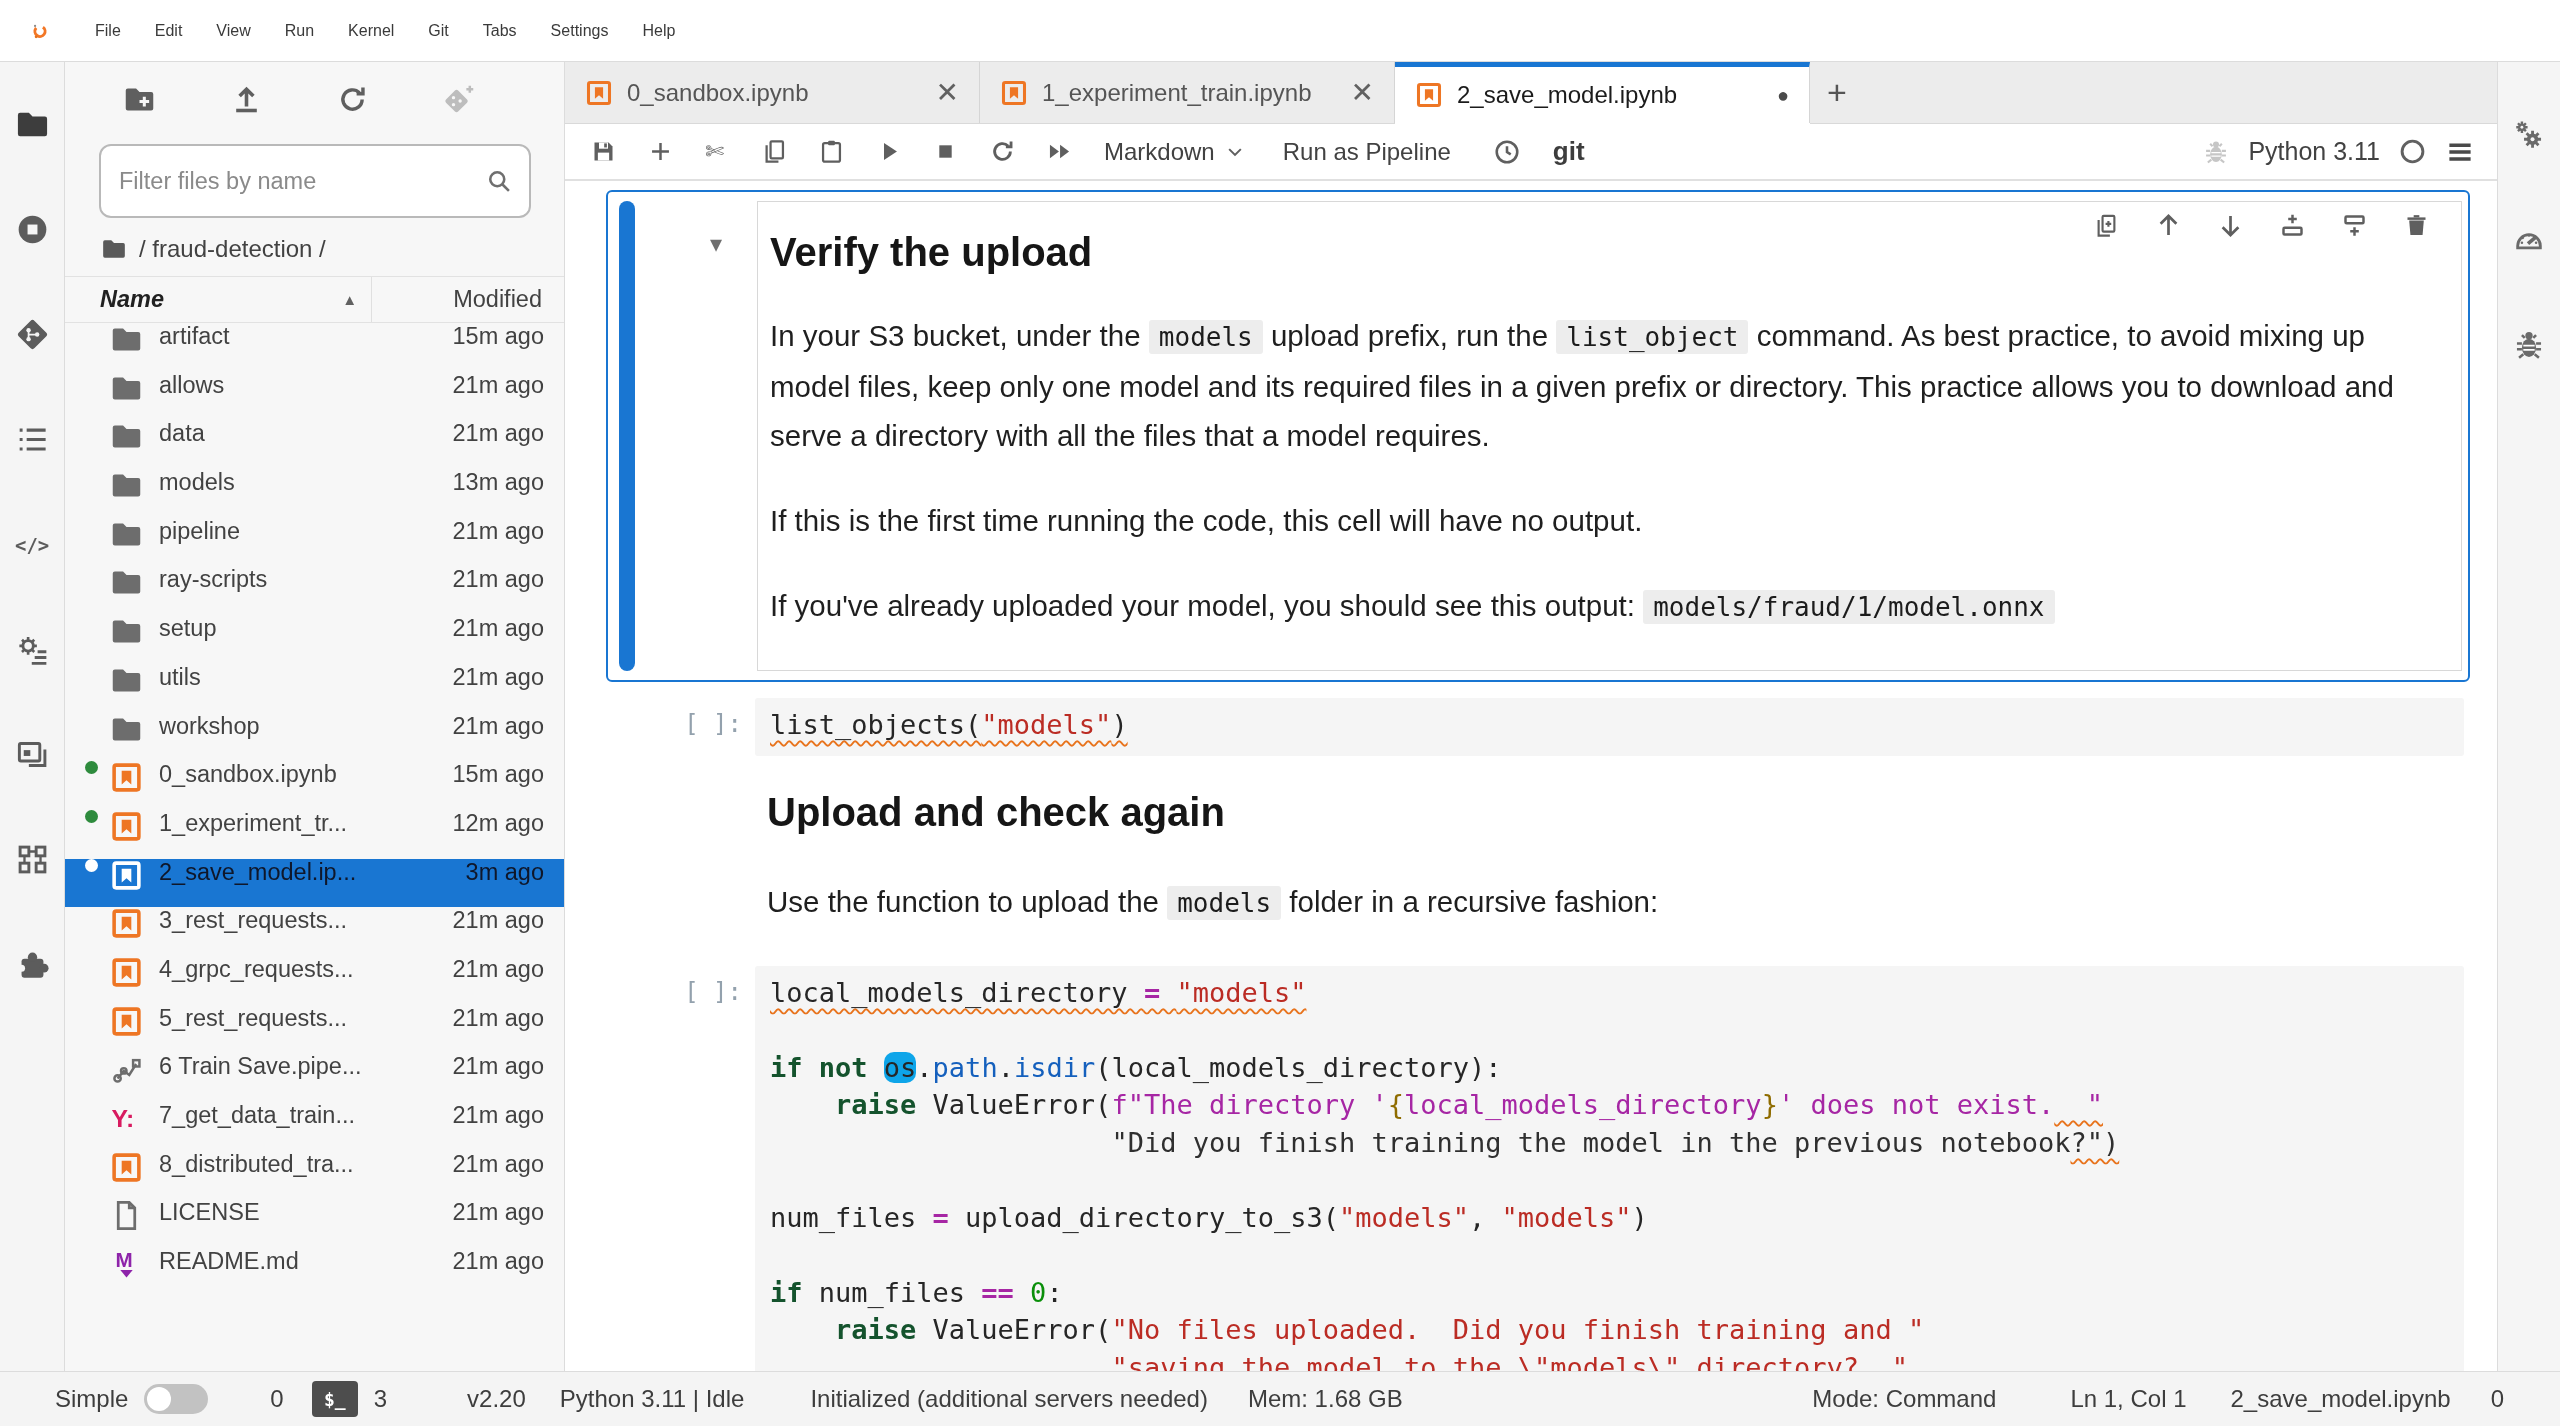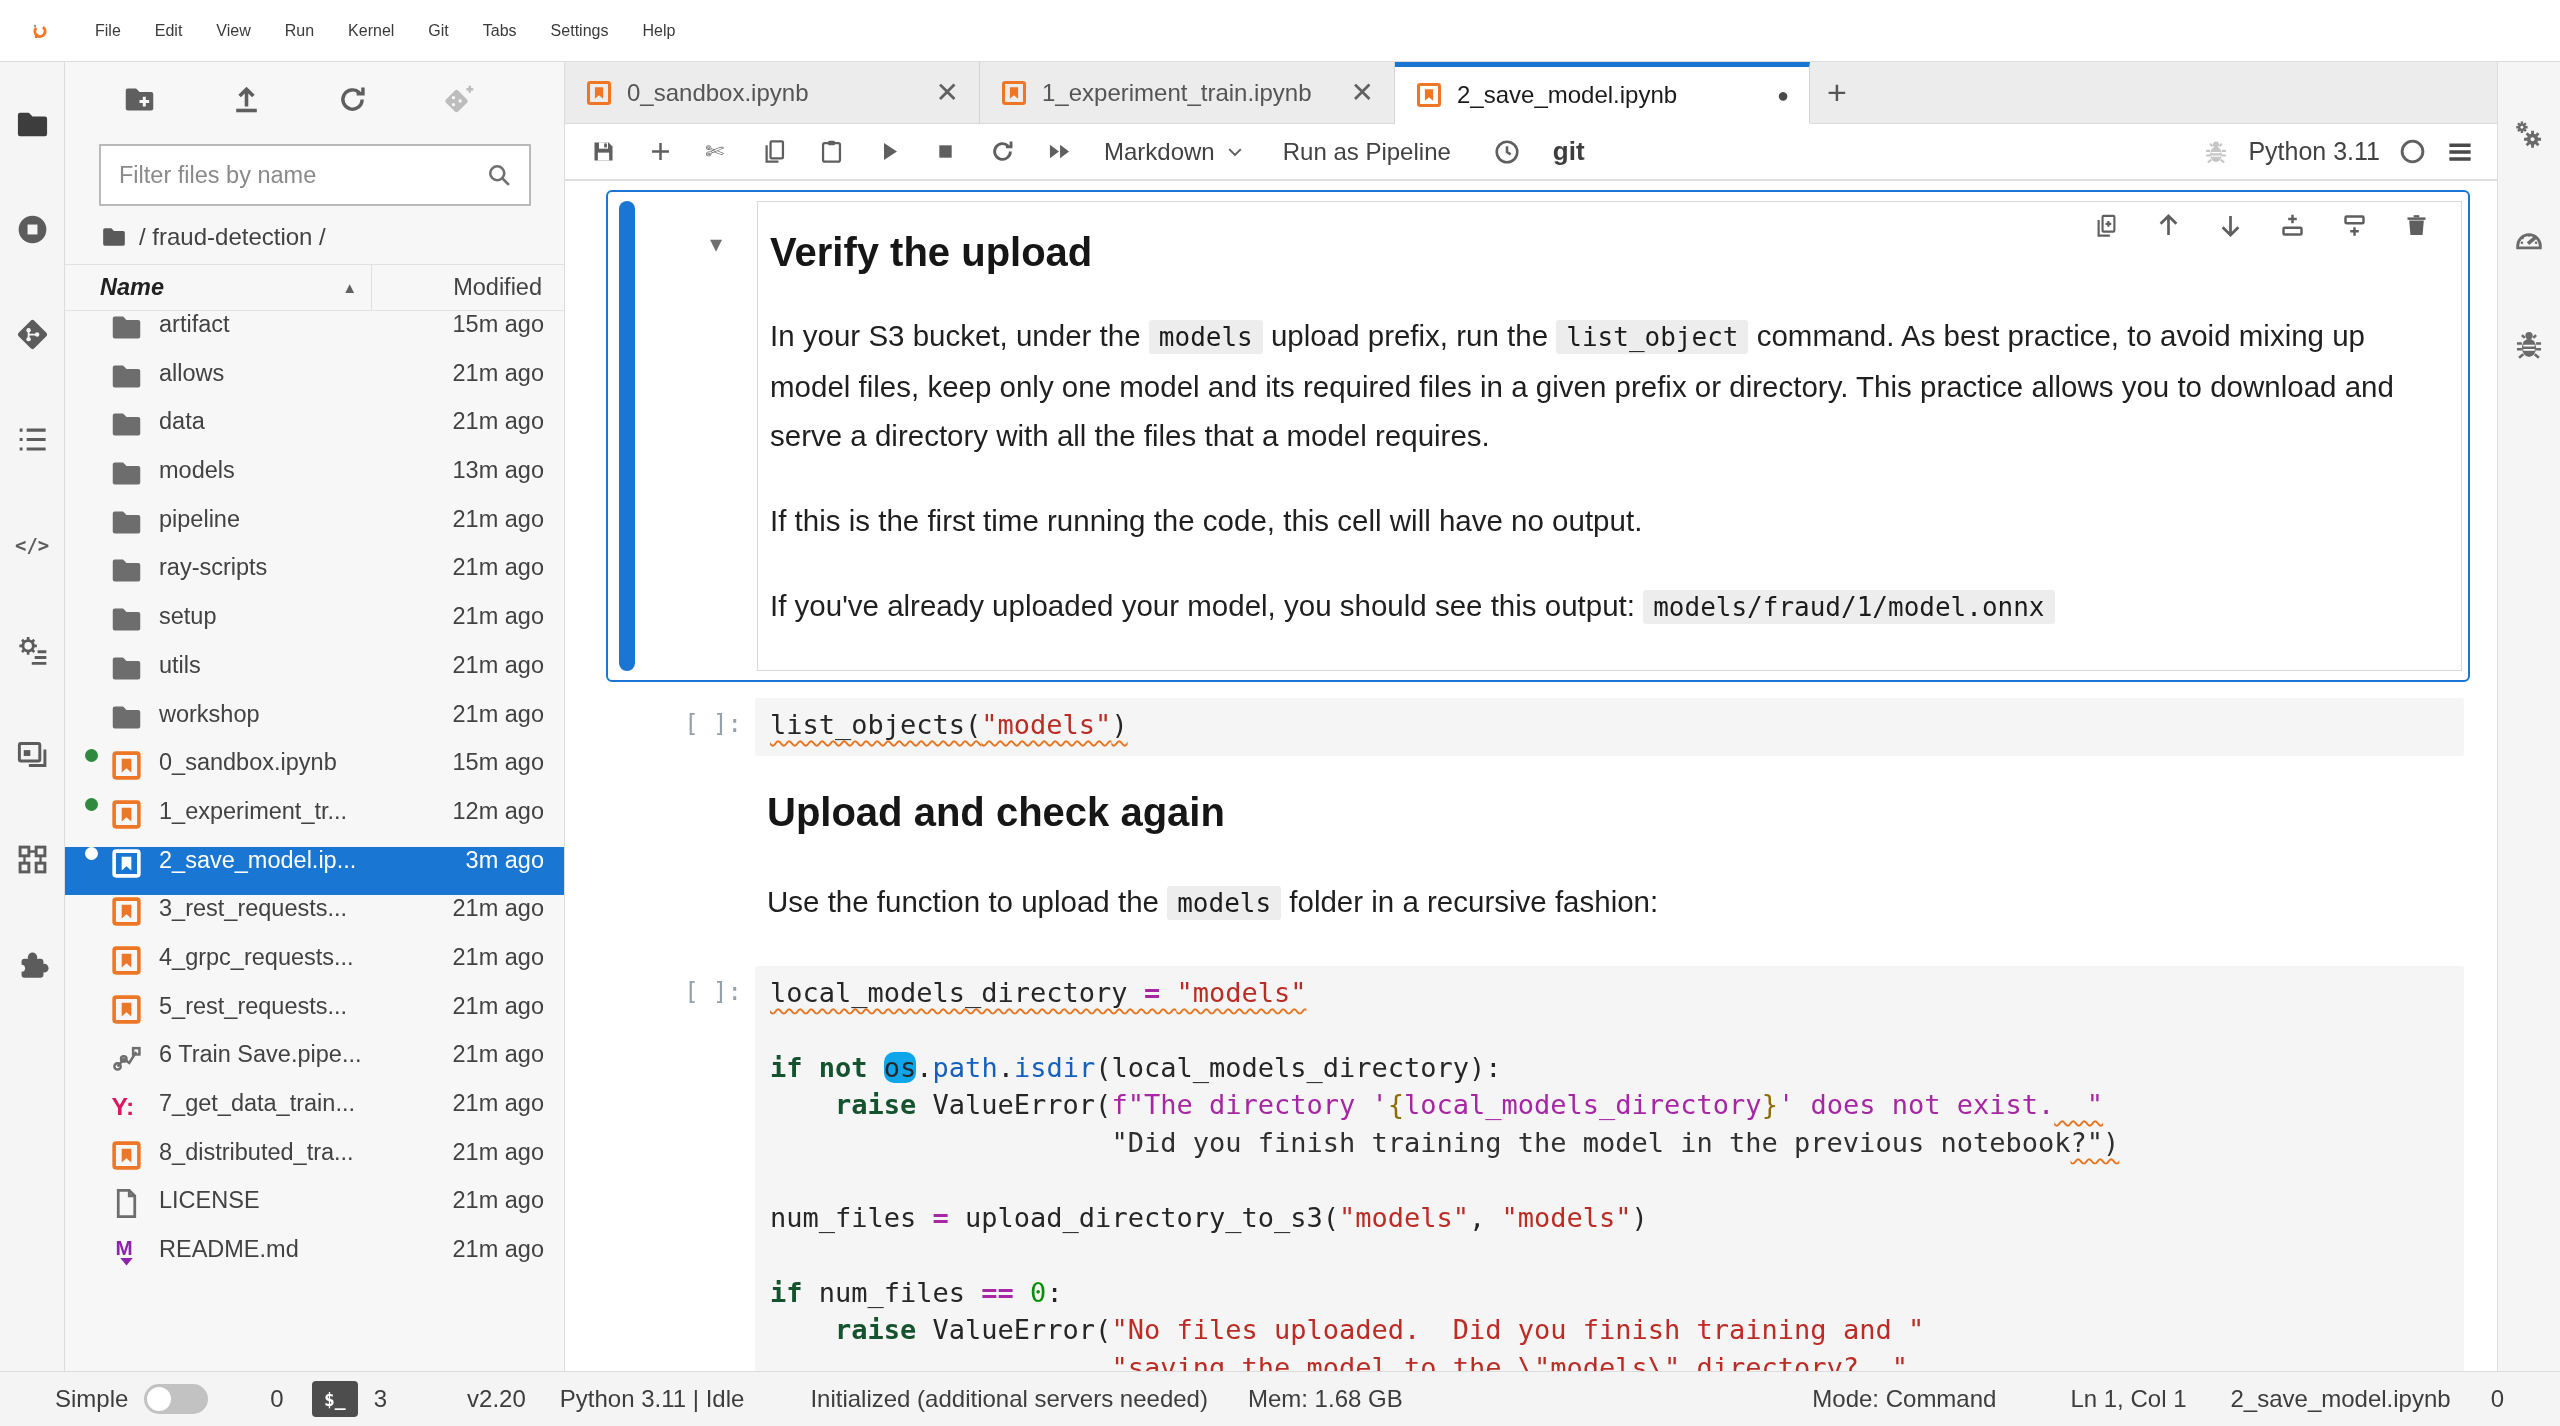--- a/index.html
+++ b/index.html
@@ -21,39 +21,39 @@
   
   .leftrail { width:65px; flex:0 0 auto; background:#f5f5f5; border-right:1px solid #dcdcdc; display:flex; flex-direction:column; align-items:center; padding-top:10px; }
   .rail-btn { height:105px; width:100%; display:flex; align-items:center; justify-content:center; font-size:35px; color:#5c5c5c; }
   .rail-btn.active { color:#3d3d3d; }
 
   
   .filebrowser { width:500px; flex:0 0 auto; background:#f7f7f7; border-right:1px solid #dcdcdc; display:flex; flex-direction:column; }
   .fb-toolbar { height:74px; display:flex; align-items:center; padding:0 88px 0 58px; justify-content:space-between; }
   .fb-tool { font-size:33px; color:#5f5f5f; }
   .fb-tool.disabled { color:#bdbdbd; }
-  .fb-filter { margin:8px 33px 0 34px; height:62px; background:#fff; border:2px solid #b9b9b9; border-radius:1px; display:flex; align-items:center; padding:0 16px 0 18px; }
+  .fb-filter { margin:8px 33px 0 34px; height:74px; background:#fff; border:2px solid #b9b9b9; border-radius:12px; display:flex; align-items:center; padding:0 16px 0 18px; }
   .fb-filter input { flex:1; border:none; outline:none; font-size:23.5px; font-family:"Liberation Sans",sans-serif; color:#424242; background:transparent; }
   .fb-filter input::placeholder { color:#8a8a8a; }
   .fb-filter .ic { font-size:28px; color:#6f6f6f; }
   .fb-crumb { height:54px; display:flex; align-items:center; gap:12px; padding:8px 0 0 36px; font-size:24px; color:#424242; }
   .fb-crumb .ic { font-size:26px; color:#5a5a5a; }
   .fb-header { height:47px; margin-top:4px; display:flex; align-items:center; border-top:1px solid #e2e2e2; border-bottom:1px solid #e2e2e2; font-size:23.5px; }
   .fb-h-name { width:307px; display:flex; align-items:center; padding-left:35px; border-right:1px solid #e0e0e0; height:100%; font-weight:bold; color:#212121;font-style:italic; }
   .fb-h-name .sort { margin-left:auto; margin-right:14px; font-size:15px; color:#616161; }
   .fb-h-mod { flex:1; text-align:right; padding-right:22px; color:#424242; }
   .fb-list { flex:1; overflow:hidden; }
   .f-row { height:48.7px; display:flex; align-items:flex-start; font-size:23.5px; color:#424242; }
   .f-row .run-dot { width:13px; height:13px; border-radius:50%; margin-left:20px; flex:0 0 auto; }
   .f-row.running .run-dot { background:#2e8b3d; }
   .f-row .f-icon { font-size:33px; margin:0 16px 0 12px; color:#6d6d6d; flex:0 0 auto; }
   .f-row .f-icon.nb { color:#ee7624; }
   .f-row .f-name { flex:1; white-space:nowrap; overflow:hidden; }
   .f-row .f-time { padding-right:20px; }
-  .f-row.selected { background:#1976d2; color:#ffffff; }
+  .f-row.selected { background:#1976d2; color:#0f172a; }
   .f-row.selected .run-dot { background:#fff; }
   .f-row.selected .f-icon, .f-row.selected .f-icon.nb { color:#fff; }
 
   
   .workarea { flex:1; display:flex; flex-direction:column; min-width:0; background:#fff; }
   .tabbar { height:62px; flex:0 0 auto; background:#ececec; display:flex; align-items:stretch; border-bottom:1px solid #d9d9d9; }
   .tab { display:flex; align-items:center; padding:0 20px; border-right:1px solid #d5d5d5; font-size:24px; color:#555; background:#ececec; min-width:415px; }
   .tab .ic { font-size:28px; margin-right:14px; color:#ee7624; }
   .tab .tab-close { margin-left:auto; font-size:28px; color:#616161; padding-left:26px; }
   .tab .tab-dirty { margin-left:auto; padding-left:26px; font-size:20px; color:#4a4a4a; }

